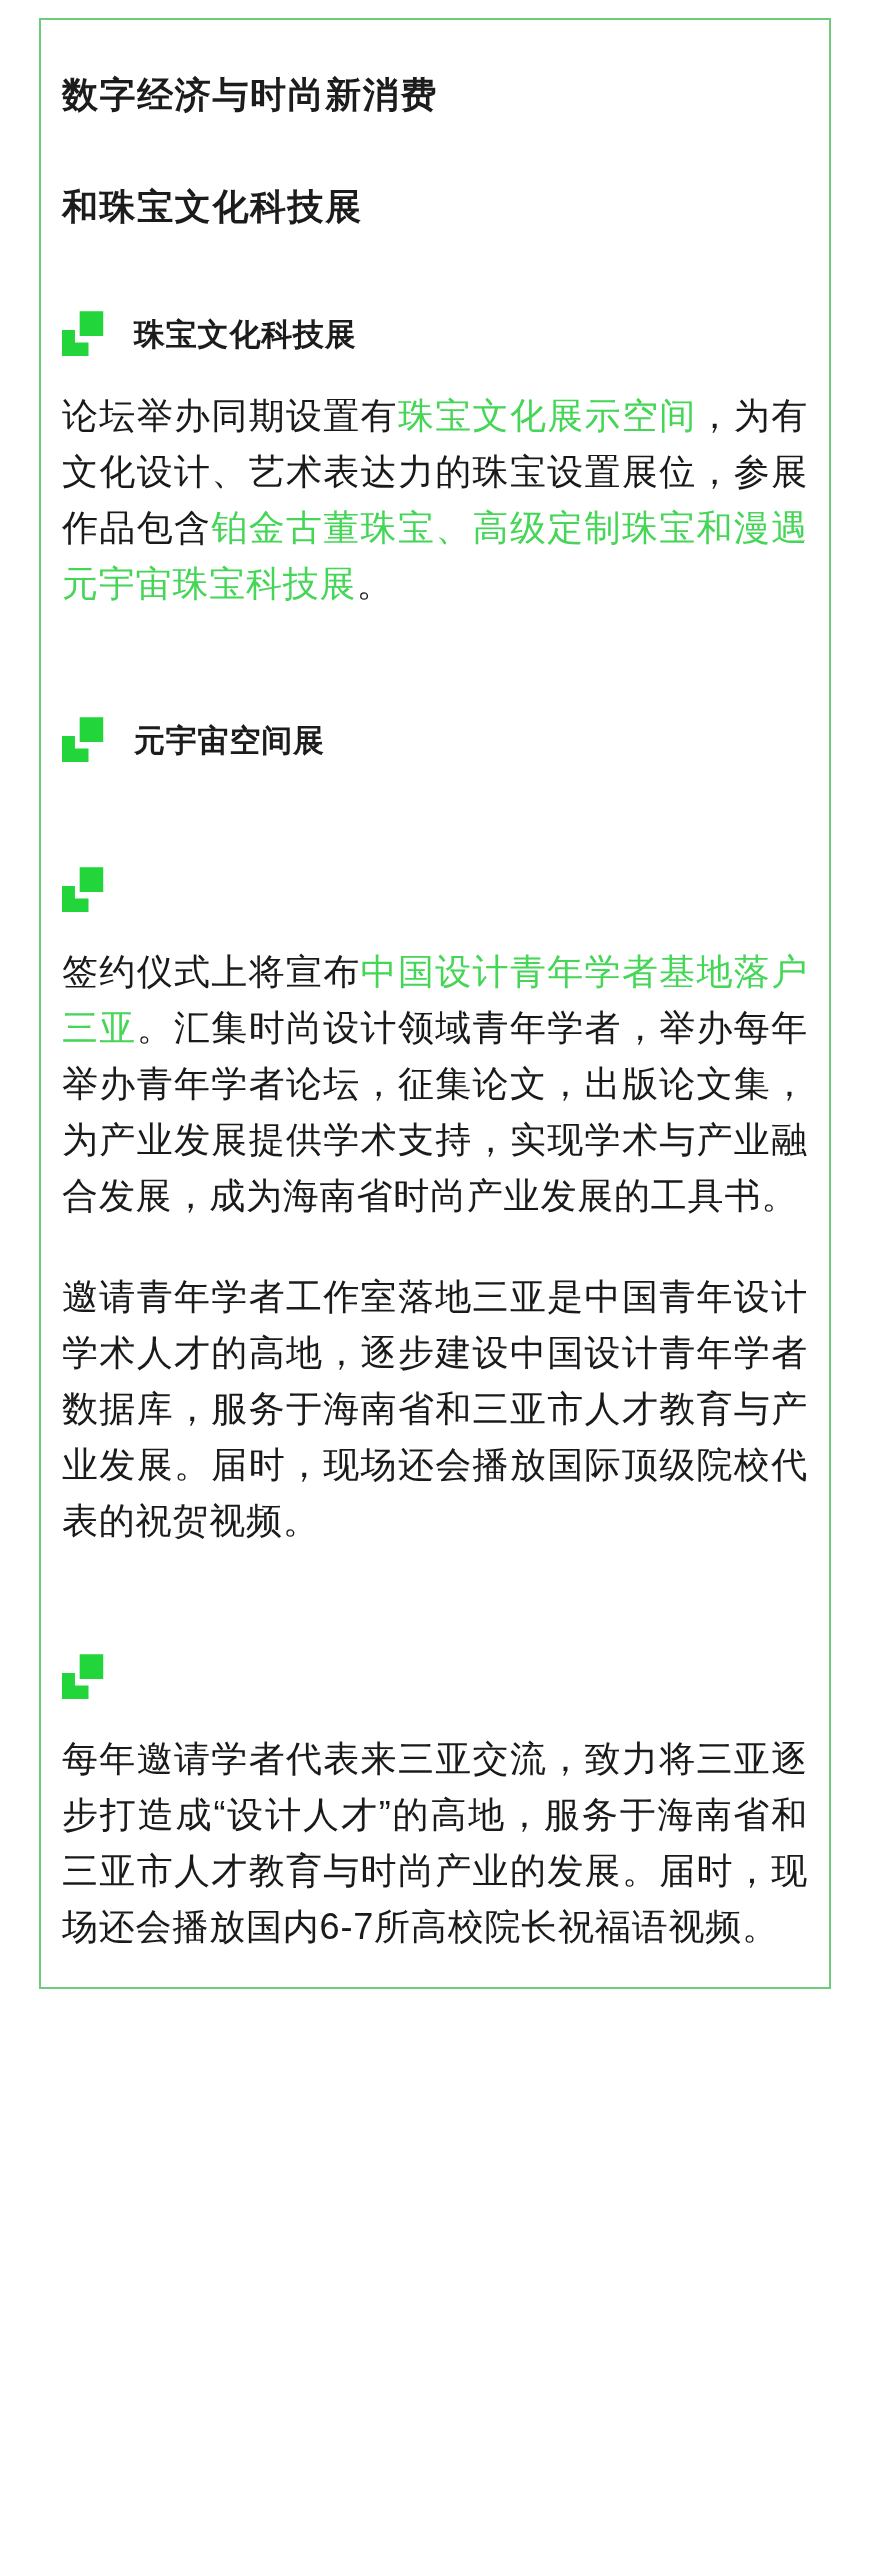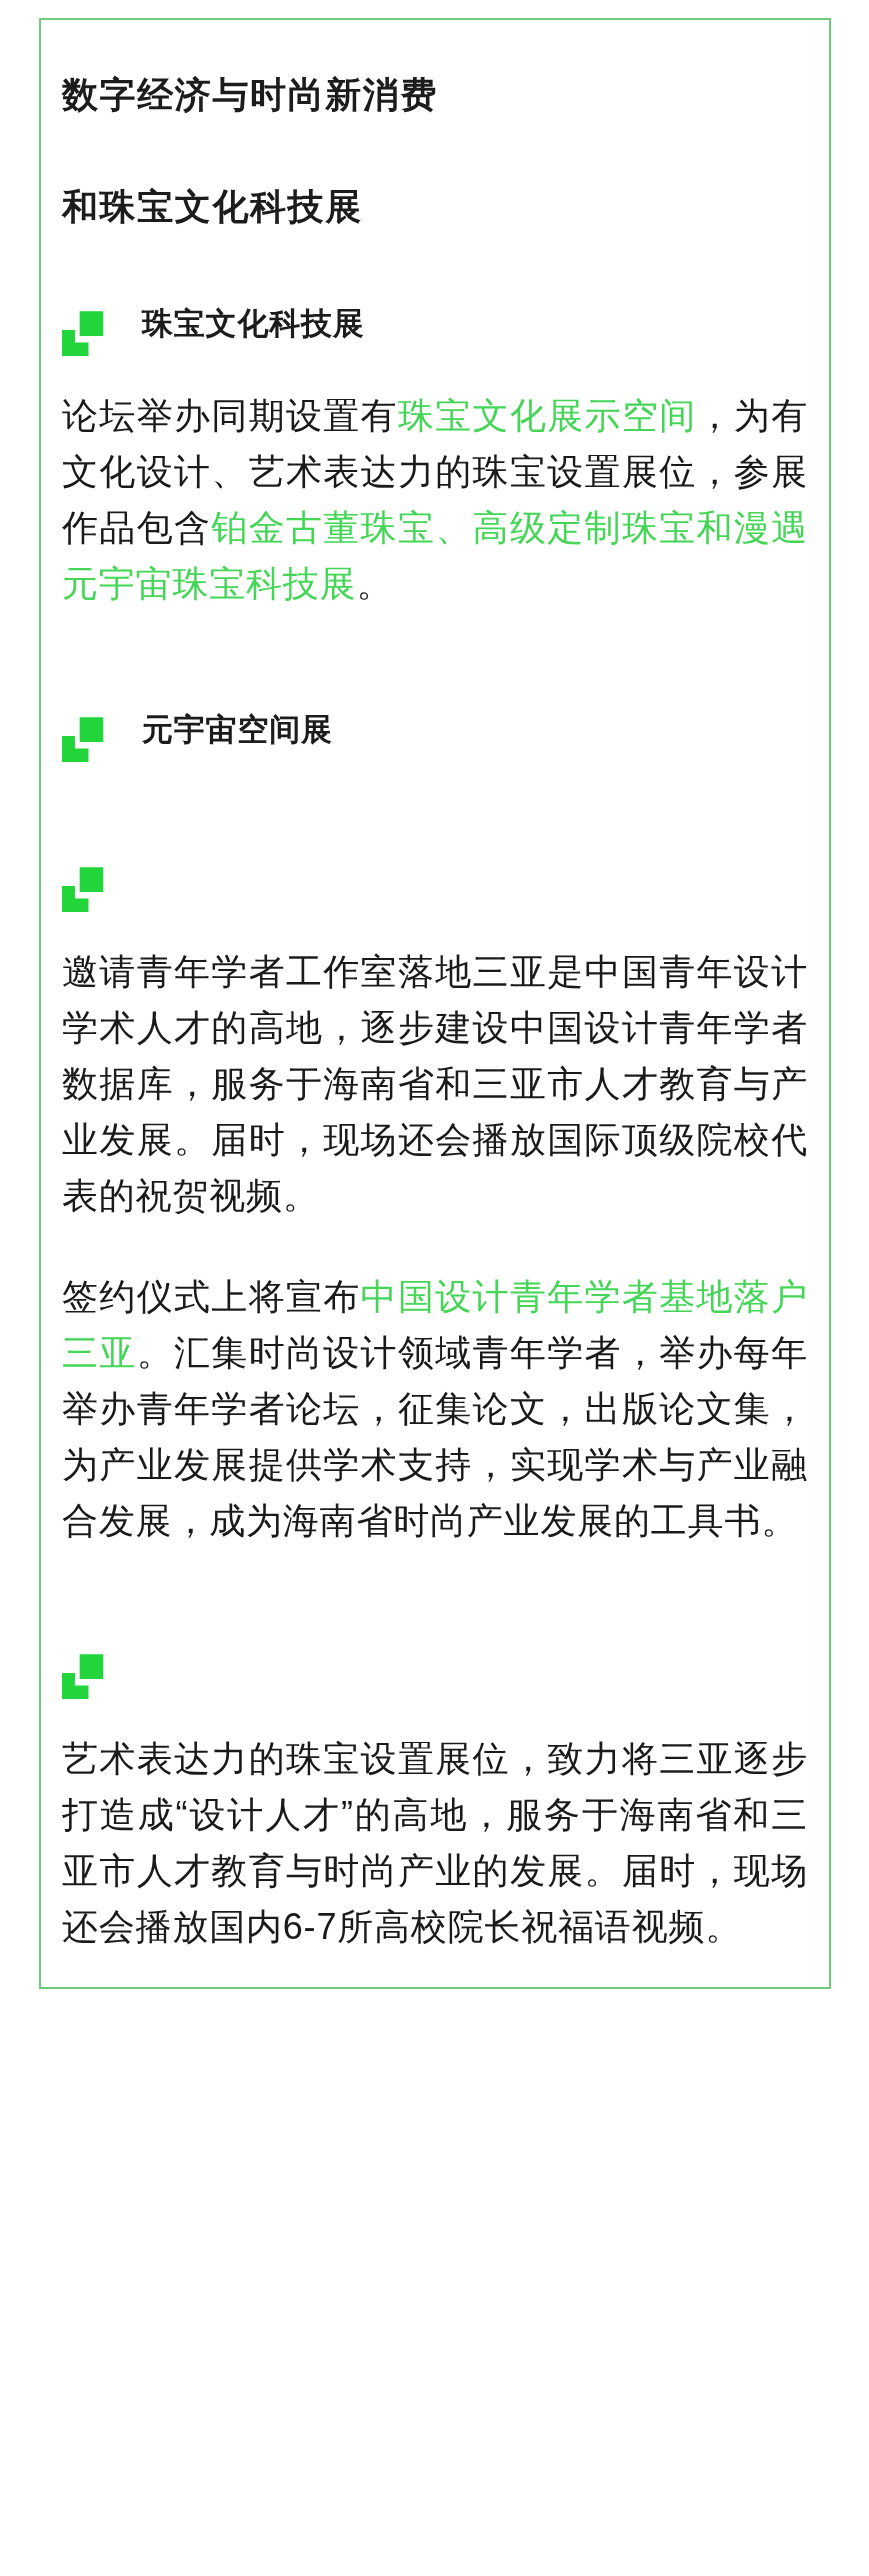--- a/index.html
+++ b/index.html
@@ -36,22 +36,22 @@
     display:inline-block;
     width:32px;height:32px;
     vertical-align:-3.2px;
     margin:0 8px;
   }
   .plus-ico svg{display:block;width:100%;height:100%;}
   .section{margin-top:97px;}
   .section.first{margin-top:68px;}
   .sec-header{
     display:flex;
-    align-items:flex-start;
-    gap:27px;
+    align-items:flex-end;
+    gap:19px;
     margin-bottom:32px;
   }
   .sec-icon{
     width:53px;height:53px;
     flex:0 0 53px;
   }
   .sec-icon svg{display:block;width:100%;height:100%;}
   .sec-title{
     margin:0;
     font-size:31px;
@@ -112,33 +112,33 @@
   <section class="section">
     <div class="sec-header">
       <span class="sec-icon">
         <svg viewBox="0 0 90 90" xmlns="http://www.w3.org/2000/svg">
           <rect x="30" y="14" width="40" height="42" fill="#22d53a"></rect>
           <path d="M0 46 H22 V67 H45 V90 H0 Z" fill="#22d53a"></path>
         </svg>
       </span>
     </div>
     <div class="sec-body">
+          <p class="para"><span class="">签约仪式上将宣布</span><span class="hl">中国设计青年学者基地落户三亚</span><span class="">。汇集时尚设计领域青年学者，举办每年举办青年学者论坛，征集论文，出版论文集，为产业发展提供学术支持，实现学术与产业融合发展，成为海南省时尚产业发展的工具书。</span></p>
           <p class="para"><span class="">邀请青年学者工作室落地三亚是中国青年设计学术人才的高地，逐步建设中国设计青年学者数据库，服务于海南省和三亚市人才教育与产业发展。届时，现场还会播放国际顶级院校代表的祝贺视频。</span></p>
-          <p class="para"><span class="">签约仪式上将宣布</span><span class="hl">中国设计青年学者基地落户三亚</span><span class="">。汇集时尚设计领域青年学者，举办每年举办青年学者论坛，征集论文，出版论文集，为产业发展提供学术支持，实现学术与产业融合发展，成为海南省时尚产业发展的工具书。</span></p>
         </div>
   </section>
 
   <section class="section">
     <div class="sec-header">
       <span class="sec-icon">
         <svg viewBox="0 0 90 90" xmlns="http://www.w3.org/2000/svg">
           <rect x="30" y="14" width="40" height="42" fill="#22d53a"></rect>
           <path d="M0 46 H22 V67 H45 V90 H0 Z" fill="#22d53a"></path>
         </svg>
       </span>
     </div>
     <div class="sec-body">
-          <p class="para"><span class="">艺术表达力的珠宝设置展位，致力将三亚逐步打造成“设计人才”的高地，服务于海南省和三亚市人才教育与时尚产业的发展。届时，现场还会播放国内6-7所高校院长祝福语视频。</span></p>
+          <p class="para"><span class="">每年邀请学者代表来三亚交流，致力将三亚逐步打造成“设计人才”的高地，服务于海南省和三亚市人才教育与时尚产业的发展。届时，现场还会播放国内6-7所高校院长祝福语视频。</span></p>
         </div>
   </section>
 </div>
 </div>
 
 
 </body></html>

